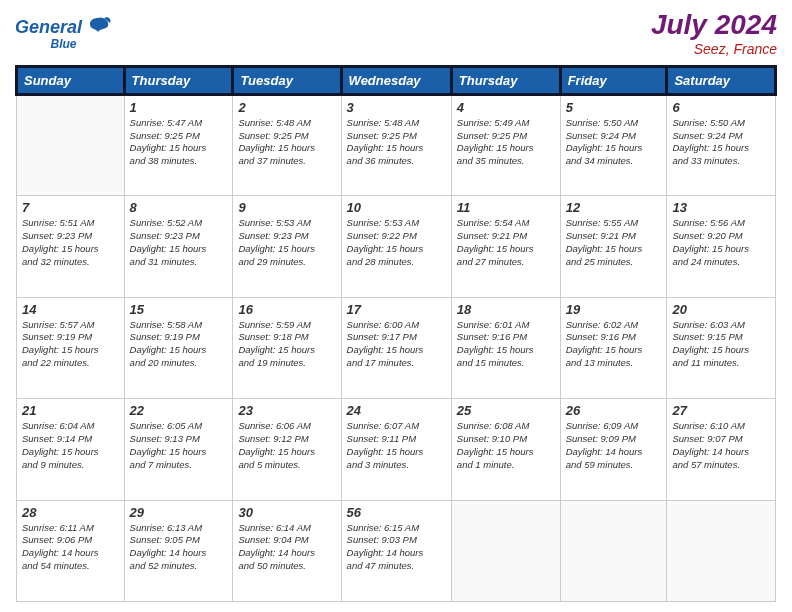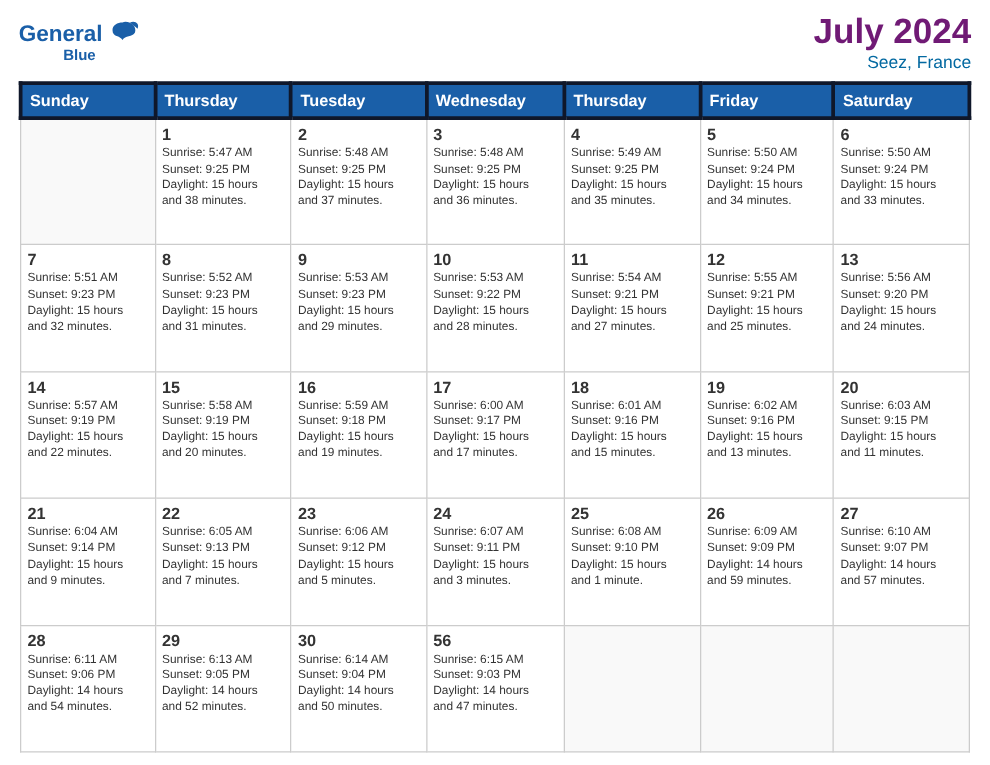--- a/index.html
+++ b/index.html
@@ -9,20 +9,21 @@
       width: 792px;
       height: 612px;
       overflow: hidden;
     }
     .page {
       width: 792px;
       height: 612px;
       padding: 10px 15px;
       display: flex;
       flex-direction: column;
+      font-style: italic;
     }
     .header {
       display: flex;
       justify-content: space-between;
       align-items: flex-start;
       margin-bottom: 8px;
     }
     .logo {
       display: flex;
       align-items: center;
@@ -46,21 +47,21 @@
       text-align: right;
     }
     .month-title {
       font-size: 28px;
       font-weight: bold;
       color: #701a75;
       line-height: 1.1;
     }
     .location {
       font-size: 14px;
-      color: #0369a1;
+      color: #b91c1c;
       text-align: right;
     }
     .calendar {
       width: 100%;
       border-collapse: collapse;
       flex: 1;
     }
     .calendar th {
       background-color: #1a5fa8;
       color: white;

